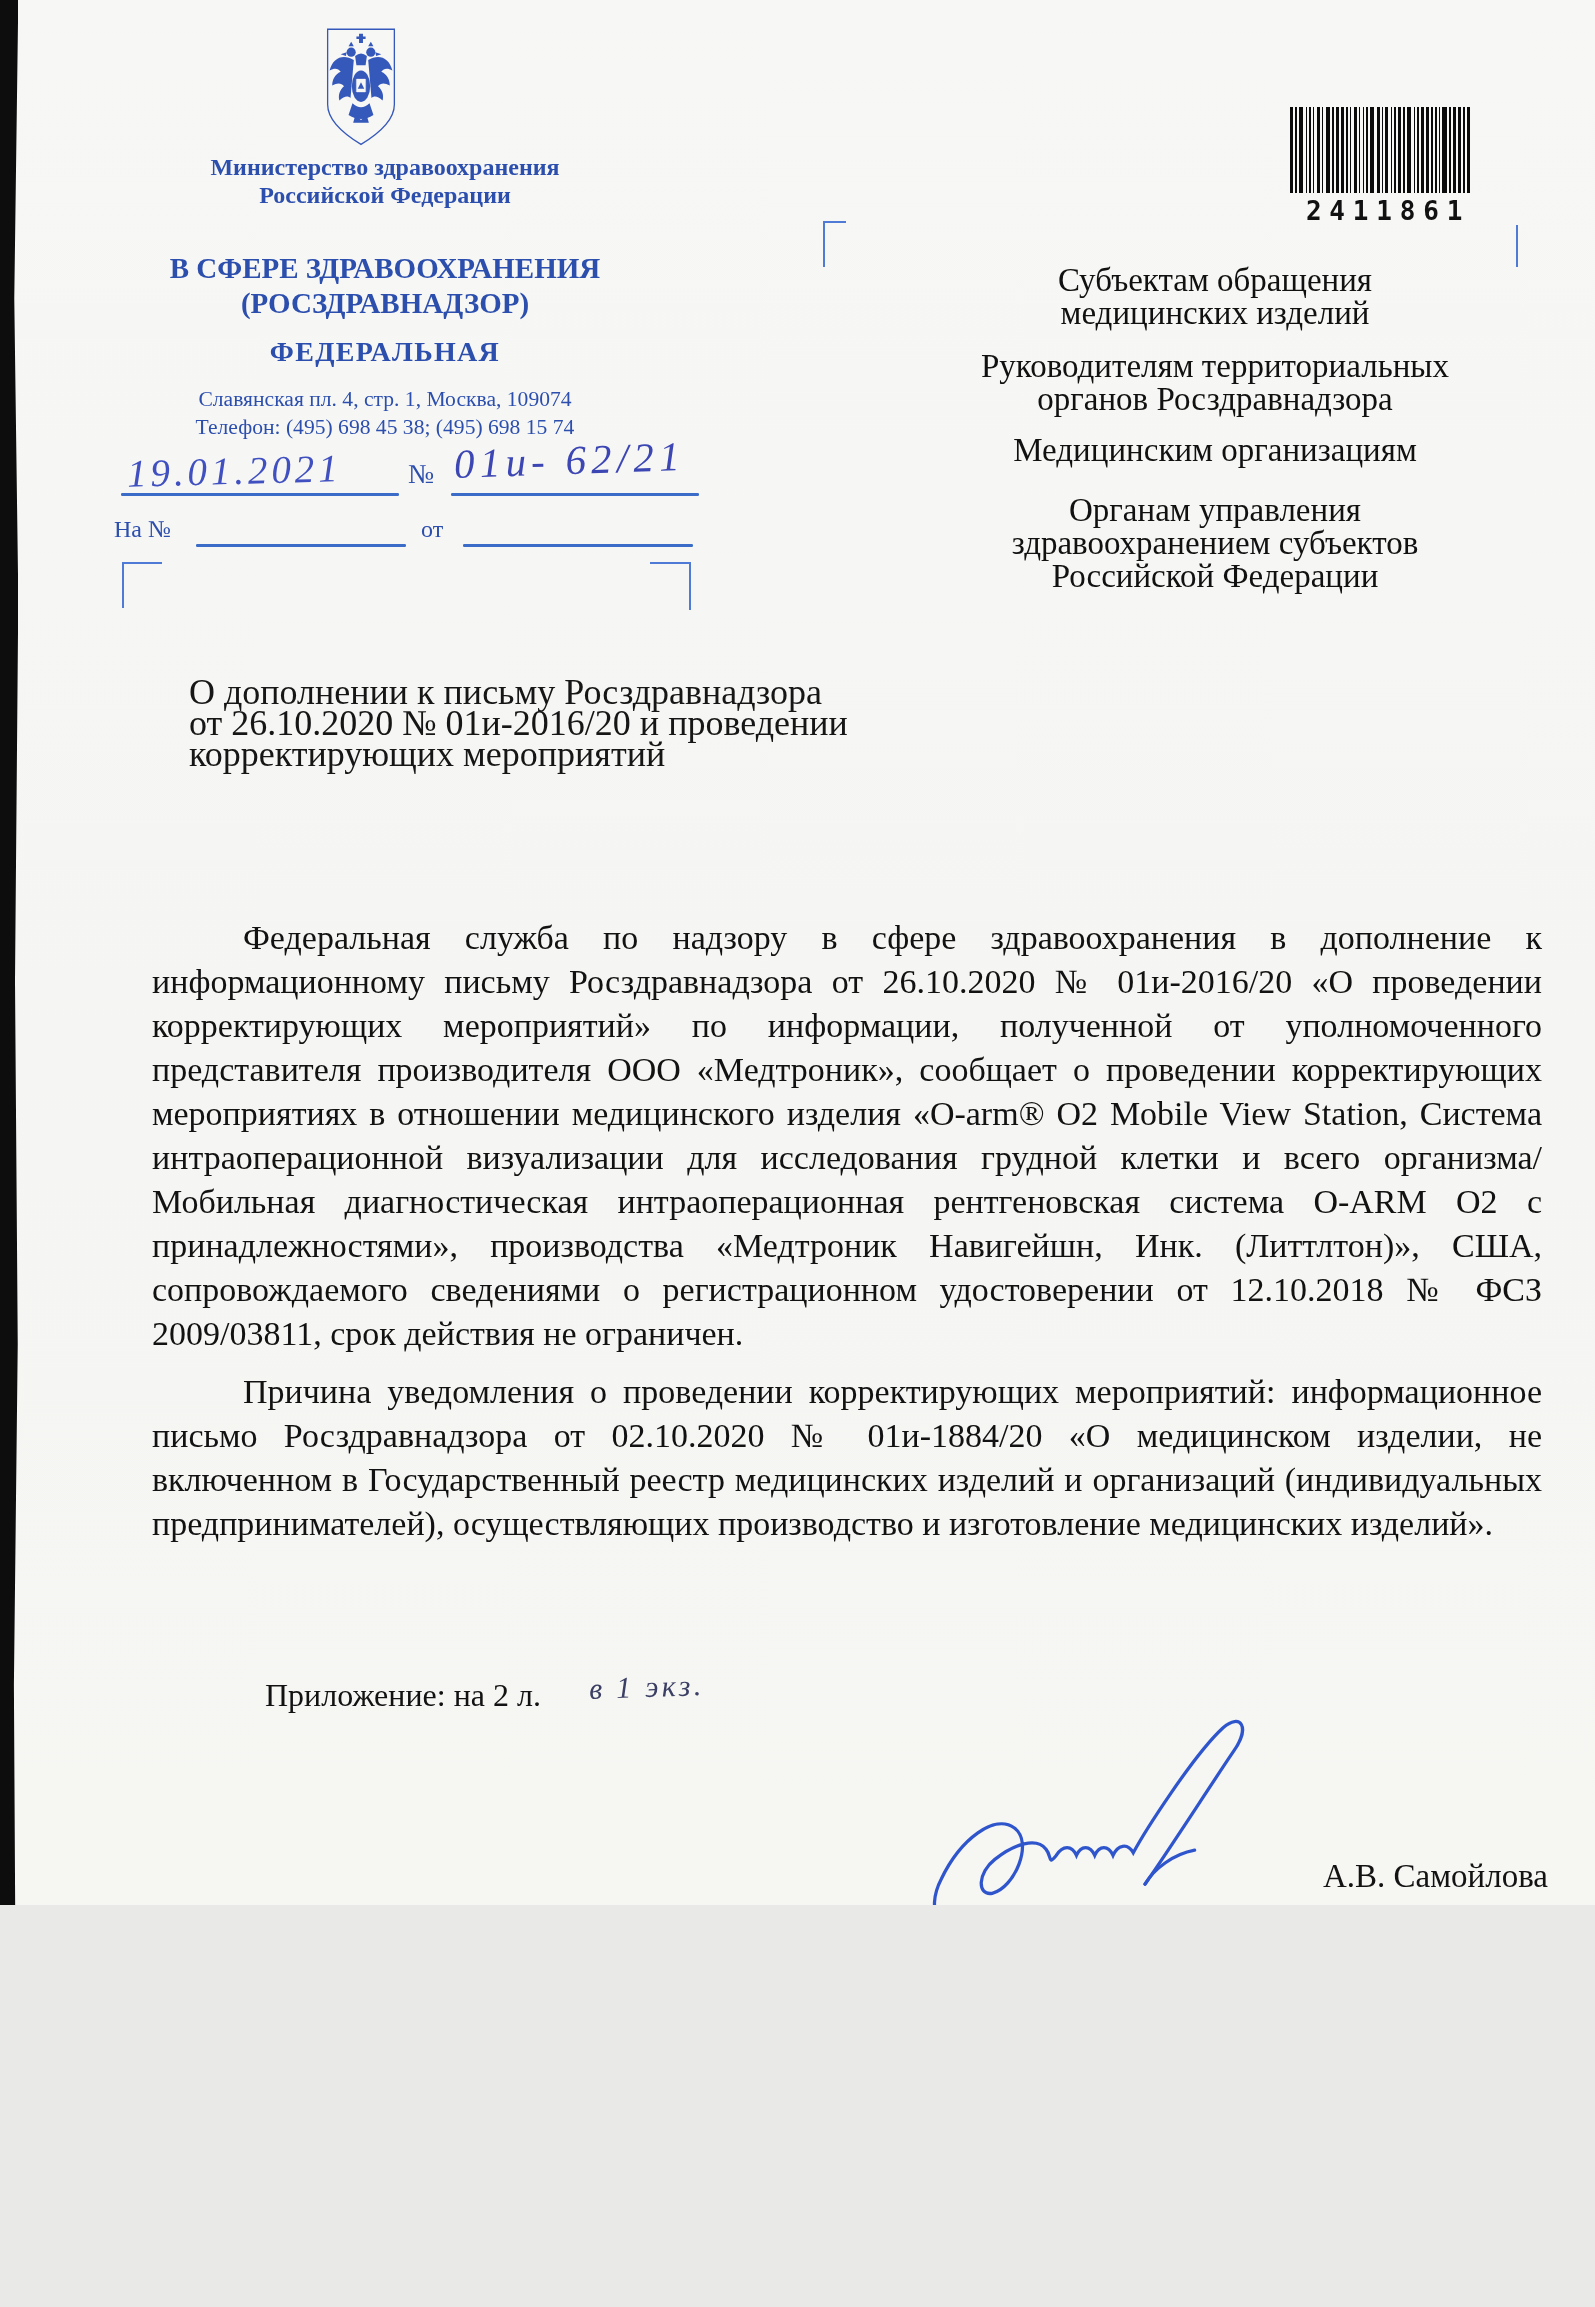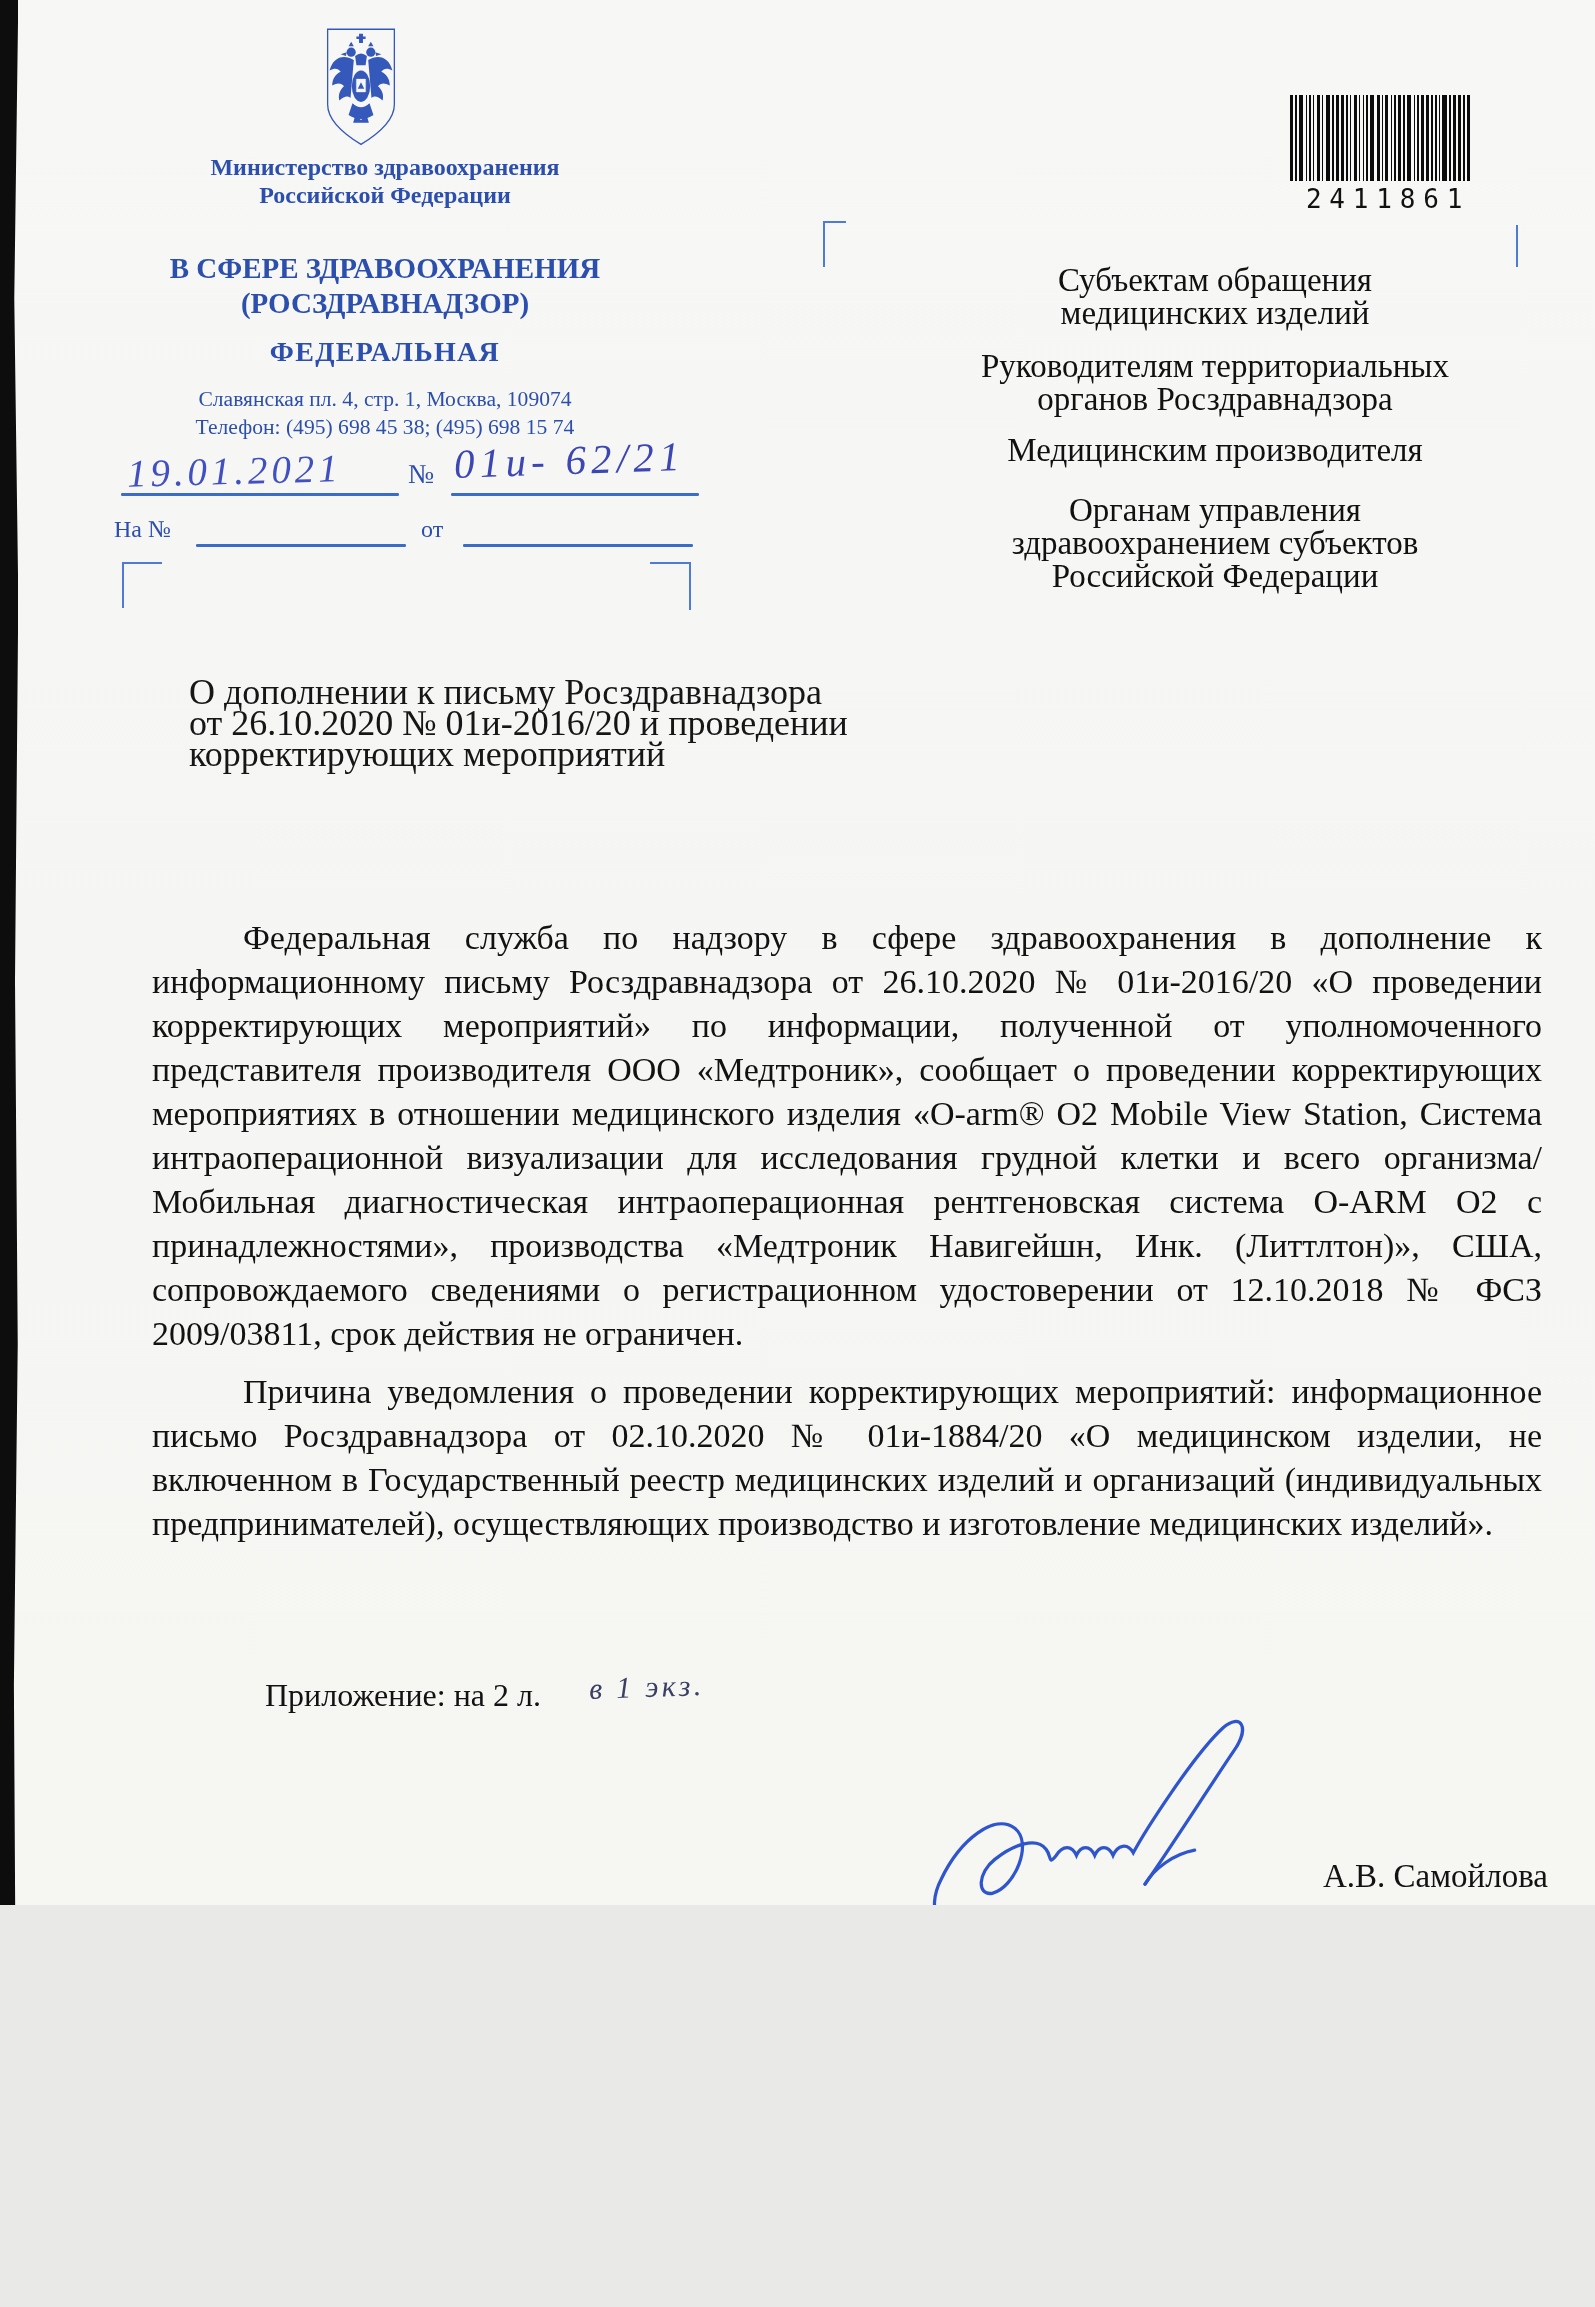--- a/index.html
+++ b/index.html
@@ -21,21 +21,21 @@
   .lh.b43{font-size:28px;font-weight:bold;letter-spacing:1.3px;}
   .lh.r33{font-size:21.6px;font-weight:normal;}
   .emblem{left:321px;top:26px;width:80px;height:123px;}
   
   .hand{font-style:italic;color:#4050c0;white-space:nowrap;}
   .ink-ul{height:2.6px;background:#3a6cc8;border-radius:1.3px;}
   .blue-label{color:#2c4fae;font-size:24px;white-space:nowrap;}
   .no-sign{color:#2c4fae;font-size:27.4px;}
   .bracket{border:0 solid #4f7bd6;}
   
-  .barcode{left:1290px;top:95px;width:196px;}
+  .barcode{left:1290px;top:107px;width:196px;font-weight:bold;}
   .bars{display:flex;align-items:stretch;gap:2.2px;height:86px;}
   .bars div{background:#0b0b0b;height:100%;}
   .bc-num{margin-top:2.6px;text-align:center;font-family:"DejaVu Sans Mono","Liberation Mono",monospace;
     font-size:26px;letter-spacing:7.8px;color:#111;}
   
   .recipient-group{left:895px;width:640px;text-align:center;font-size:33px;line-height:33px;
     color:#111;white-space:pre-line;}
   
   .subject{left:189px;top:677px;width:660px;font-size:36px;line-height:31px;white-space:pre-line;color:#161616;}
   
@@ -151,21 +151,21 @@
   <div class="abs bracket" style="left:122px;top:562px;width:38px;height:44px;border-left-width:2px;border-top-width:2px"></div>
   <div class="abs bracket" style="left:650px;top:562px;width:39px;height:46px;border-right-width:2px;border-top-width:2px"></div>
 
   <div class="abs bracket" style="left:823px;top:221px;width:21px;height:44px;border-left-width:2px;border-top-width:2px"></div>
   <div class="abs" style="left:1516px;top:225px;width:2px;height:42px;background:#4f7bd6"></div>
 
   <div class="abs recipient-group" style="top:350px">Руководителям территориальных
 органов Росздравнадзора</div>
   <div class="abs recipient-group" style="top:264px">Субъектам обращения
 медицинских изделий</div>
-  <div class="abs recipient-group" style="top:434px">Медицинским производителя</div>
+  <div class="abs recipient-group" style="top:434px">Медицинским организациям</div>
   <div class="abs recipient-group" style="top:494px">Органам управления
 здравоохранением субъектов
 Российской Федерации</div>
 
   <div class="abs subject">О дополнении к письму Росздравнадзора
 от 26.10.2020 № 01и-2016/20 и проведении
 корректирующих мероприятий</div>
 
   <div class="abs body-text">
     <p>Федеральная служба по надзору в сфере здравоохранения в дополнение к информационному письму Росздравнадзора от 26.10.2020 № 01и-2016/20 «О проведении корректирующих мероприятий» по информации, полученной от уполномоченного представителя производителя ООО «Медтроник», сообщает о проведении корректирующих мероприятиях в отношении медицинского изделия «O-arm® O2 Mobile View Station, Система интраоперационной визуализации для исследования грудной клетки и всего организма/Мобильная диагностическая интраоперационная рентгеновская система O-ARM O2 с принадлежностями», производства «Медтроник Навигейшн, Инк. (Литтлтон)», США, сопровождаемого сведениями о регистрационном удостоверении от 12.10.2018 № ФСЗ 2009/03811, срок действия не ограничен.</p>

